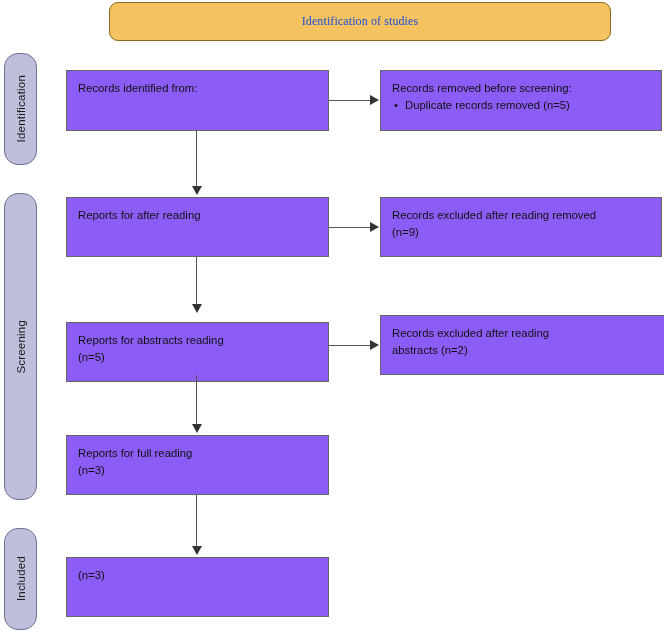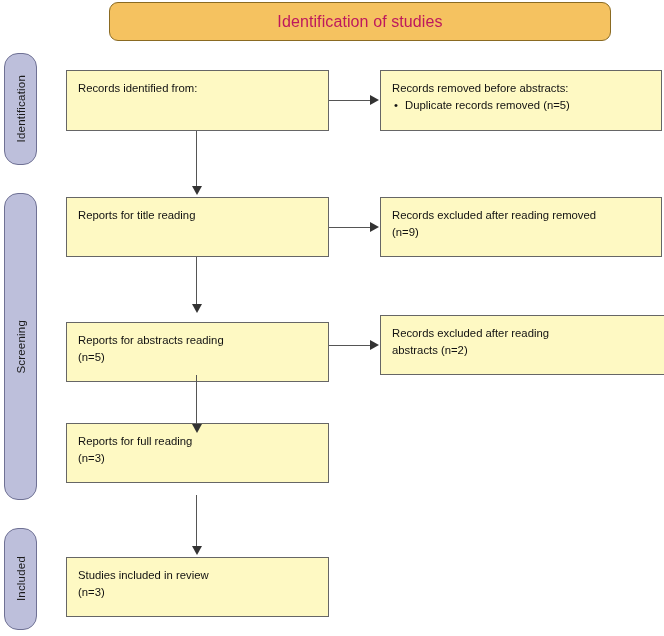--- a/index.html
+++ b/index.html
@@ -25,23 +25,24 @@
     height: 39px;
     background: #F5C260;
     border: 1px solid #8a6a22;
     border-radius: 9px;
     box-sizing: border-box;
     display: flex;
     align-items: center;
     justify-content: center;
   }
   .banner-label {
-    font-size: 16px;
-    color: #be185d;
+    font-size: 12px;
+    color: #1d4ed8;
     letter-spacing: 0.1px;
+    font-family: Liberation Serif, serif;
   }
 
   
   .stage-pill {
     position: absolute;
     left: 4px;
     width: 33px;
     background: #BDBFDB;
     border: 1px solid #6f7194;
     border-radius: 14px;
@@ -58,21 +59,21 @@
     white-space: nowrap;
     letter-spacing: 0.2px;
   }
   #pill-identification { top: 53px;  height: 112px; }
   #pill-screening     { top: 193px; height: 307px; }
   #pill-included      { top: 528px; height: 102px; }
 
   
   .flow-box {
     position: absolute;
-    background: #fef9c3;
+    background: #8b5cf6;
     border: 1px solid #666666;
     box-sizing: border-box;
     padding: 9px 11px 0 11px;
   }
   .box-line {
     font-size: 11.3px;
     color: #111111;
     line-height: 17px;
     white-space: nowrap;
   }
@@ -84,21 +85,21 @@
     content: "\2022";
     position: absolute;
     left: 2px;
     top: 0;
   }
 
   
   #box-identified      { left: 66px; top: 70px;  width: 263px; height: 61px; }
   #box-title-reading   { left: 66px; top: 197px; width: 263px; height: 60px; }
   #box-abstract-reading{ left: 66px; top: 322px; width: 263px; height: 60px; }
-  #box-full-reading    { left: 66px; top: 423px; width: 263px; height: 60px; }
+  #box-full-reading    { left: 66px; top: 435px; width: 263px; height: 60px; }
   #box-included-review { left: 66px; top: 557px; width: 263px; height: 60px; }
 
   
   #box-removed         { left: 380px; top: 70px;  width: 282px; height: 61px; }
   #box-excluded-titles { left: 380px; top: 197px; width: 282px; height: 60px; }
   #box-excluded-abs    { left: 380px; top: 315px; width: 310px; height: 60px; }
 
   
   .conn {
     position: absolute;
@@ -160,26 +161,26 @@
   </div>
   <div class="stage-pill" id="pill-included">
     <span class="stage-pill-label">Included</span>
   </div>
 
   <div class="flow-box" id="box-identified">
     <div class="box-line">Records identified from:</div>
   </div>
 
   <div class="flow-box" id="box-removed">
-    <div class="box-line">Records removed before abstracts:</div>
+    <div class="box-line">Records removed before screening:</div>
     <div class="box-line bullet">Duplicate records removed (n=5)</div>
   </div>
 
   <div class="flow-box" id="box-title-reading">
-    <div class="box-line">Reports for title reading</div>
+    <div class="box-line">Reports for after reading</div>
   </div>
 
   <div class="flow-box" id="box-excluded-titles">
     <div class="box-line">Records excluded after reading removed</div>
     <div class="box-line">(n=9)</div>
   </div>
 
   <div class="flow-box" id="box-abstract-reading">
     <div class="box-line">Reports for abstracts reading</div>
     <div class="box-line">(n=5)</div>
@@ -189,21 +190,20 @@
     <div class="box-line">Records excluded after reading</div>
     <div class="box-line">abstracts (n=2)</div>
   </div>
 
   <div class="flow-box" id="box-full-reading">
     <div class="box-line">Reports for full reading</div>
     <div class="box-line">(n=3)</div>
   </div>
 
   <div class="flow-box" id="box-included-review">
-    <div class="box-line">Studies included in review</div>
     <div class="box-line">(n=3)</div>
   </div>
 
   <div class="conn conn-v" id="conn-v1"></div>
   <div class="arrowhead arrow-down" id="arrow-v1"></div>
 
   <div class="conn conn-v" id="conn-v2"></div>
   <div class="arrowhead arrow-down" id="arrow-v2"></div>
 
   <div class="conn conn-v" id="conn-v3"></div>

